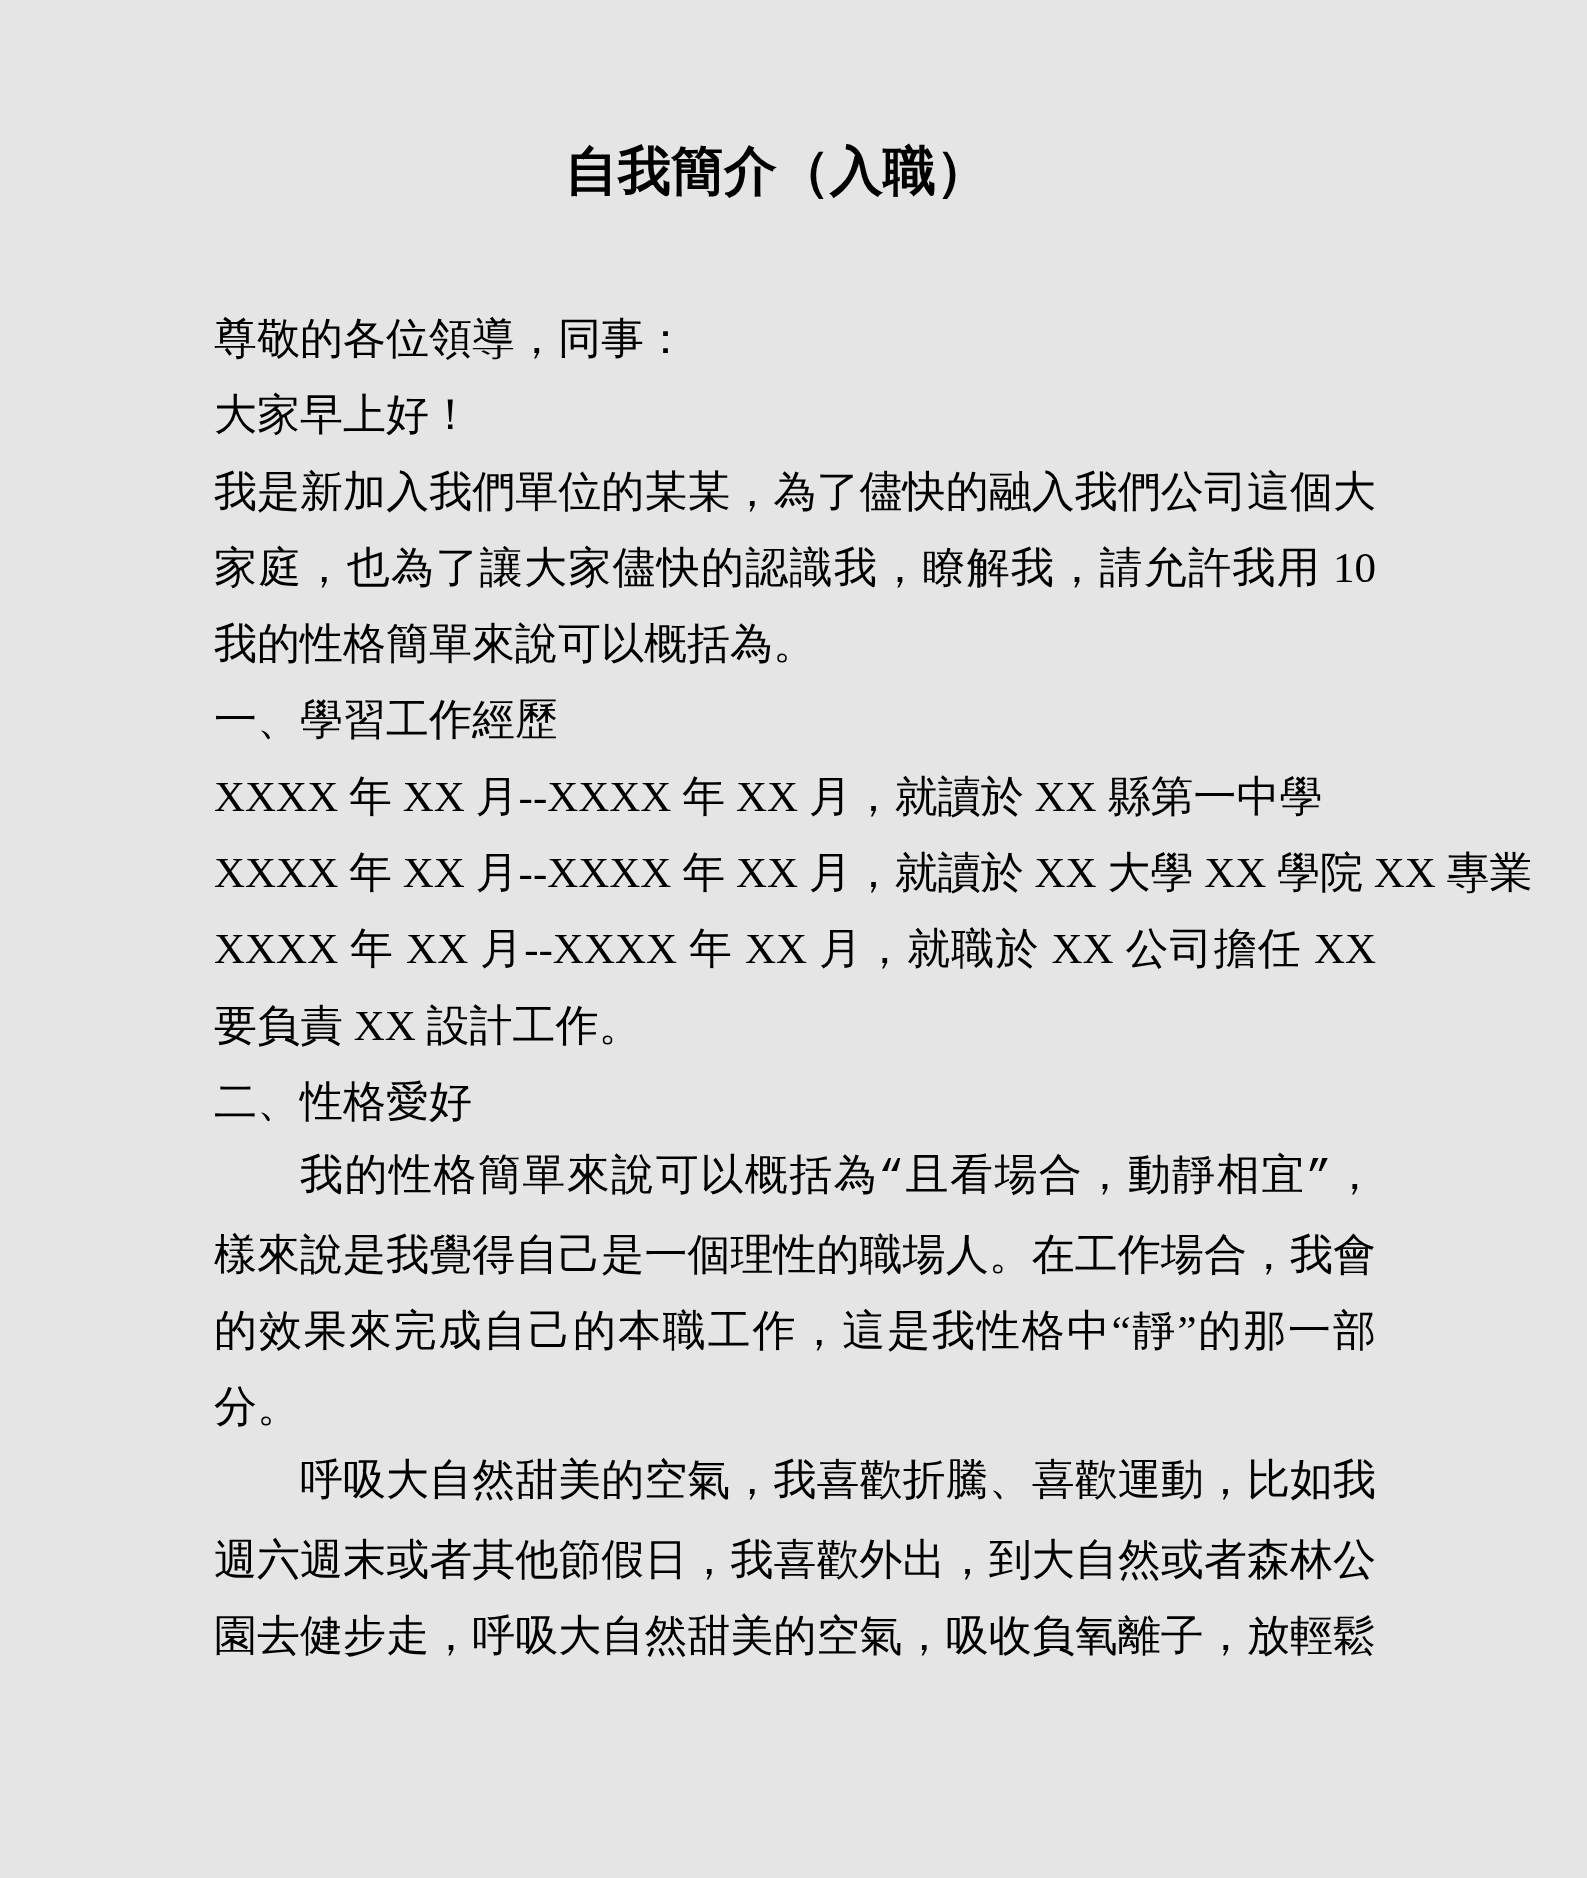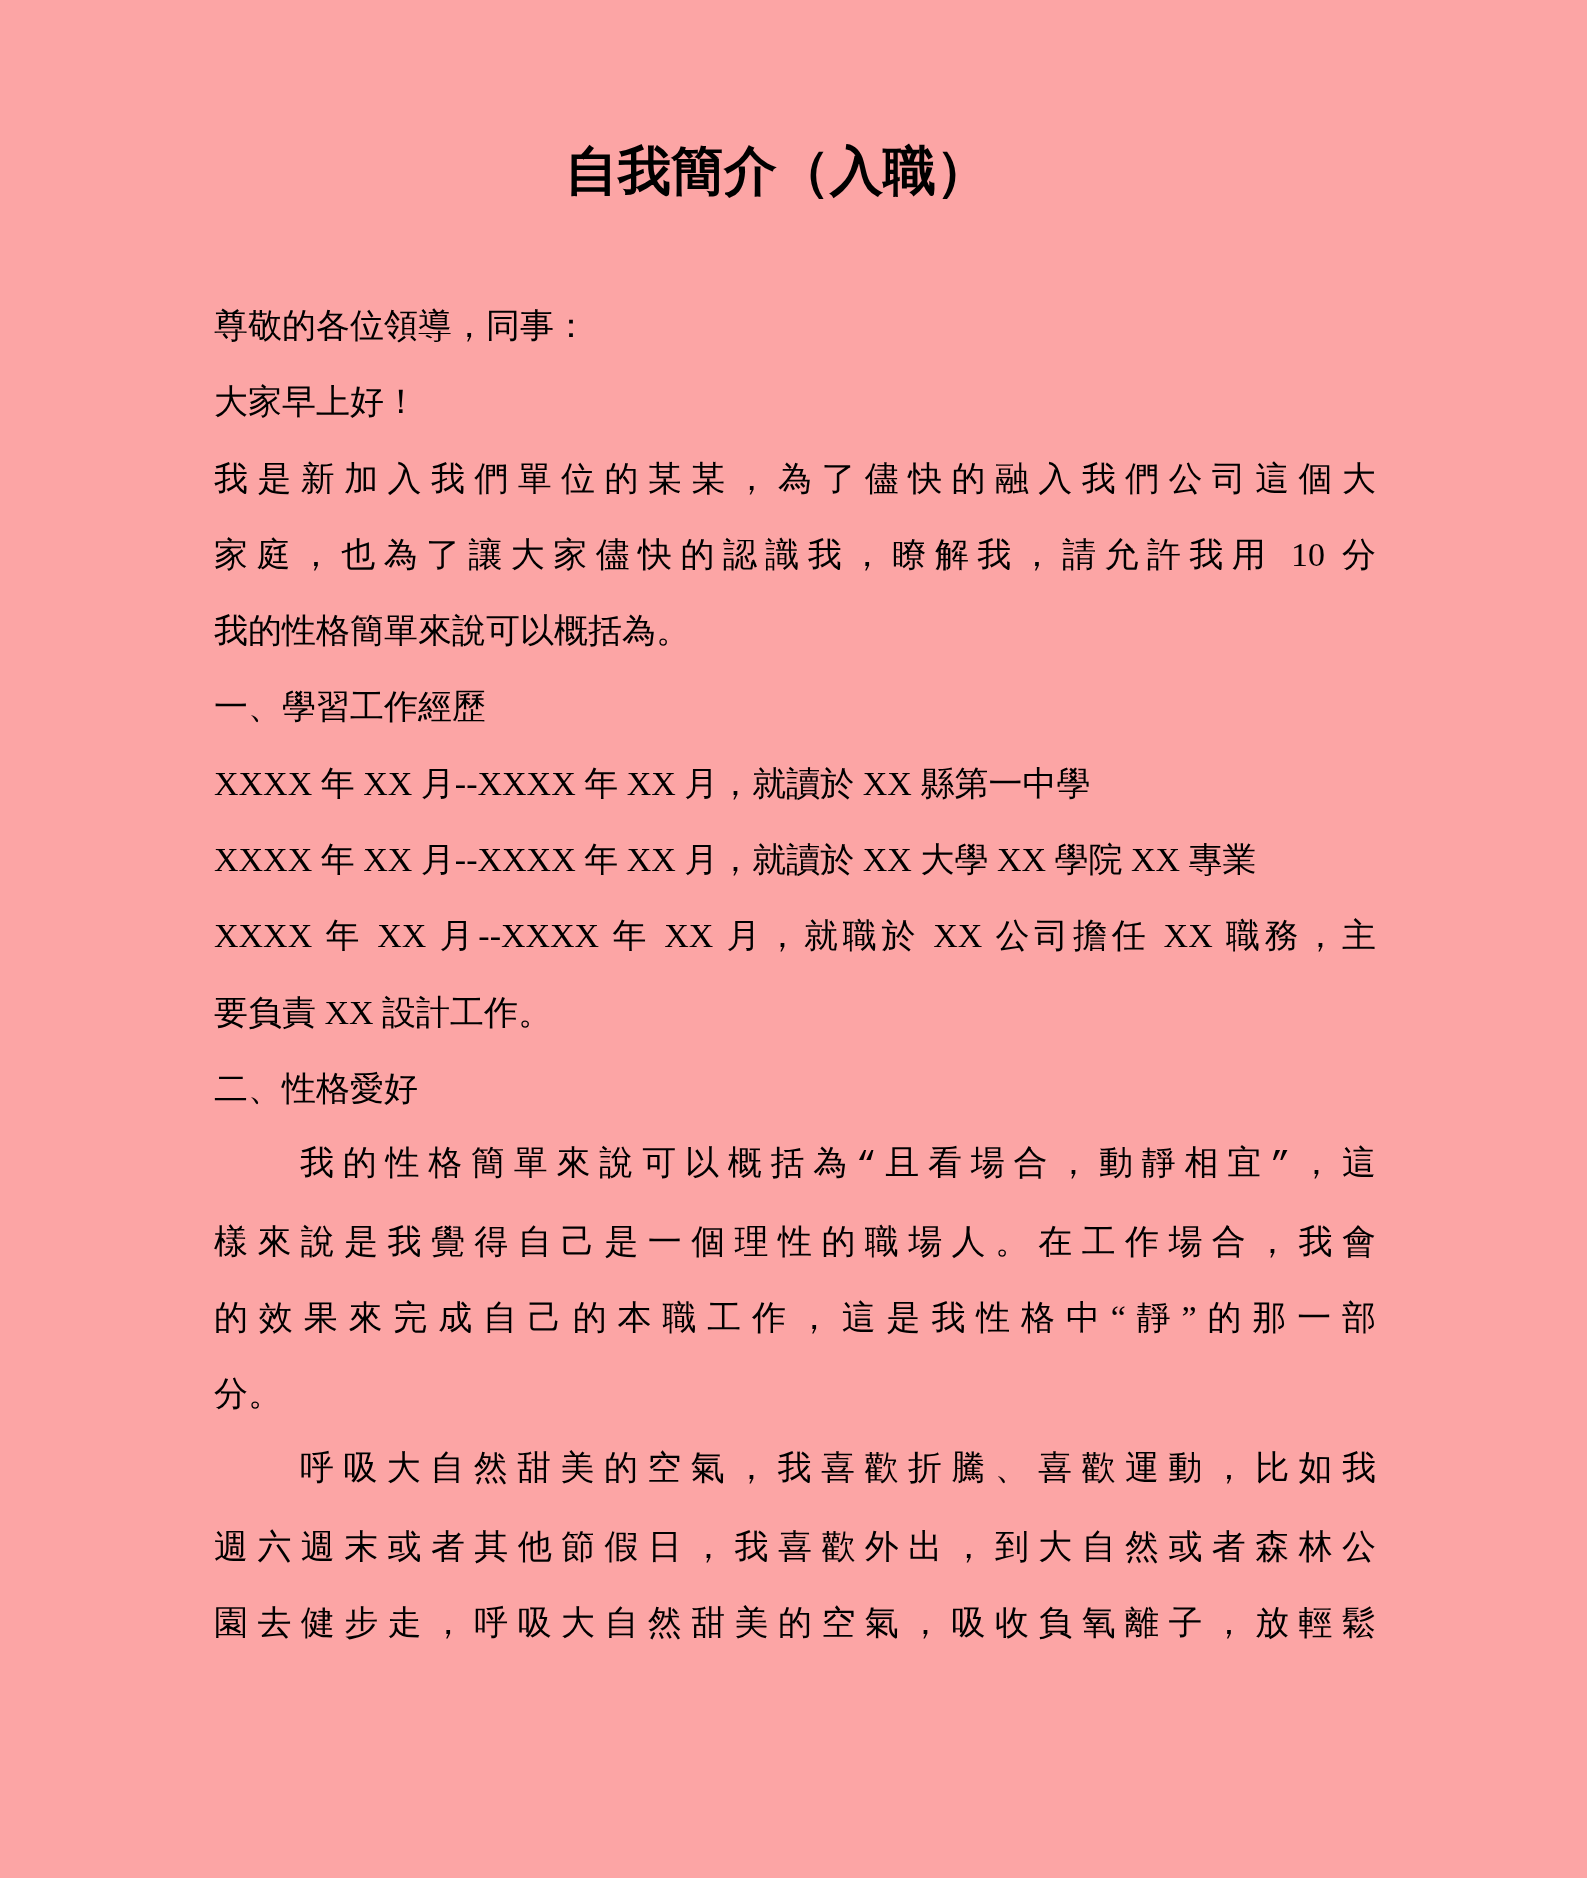--- a/index.html
+++ b/index.html
@@ -14,41 +14,41 @@
       overflow: hidden;
       font-family: "Liberation Serif", "DejaVu Serif", serif;
       color: #000000;
     }
     .page {
       position: absolute;
       left: 0;
       top: 0;
       width: 1587px;
       height: 1878px;
-      background: #fca5a5;
+      background: #e5e5e5;
     }
     .title {
       position: absolute;
       left: 214px;
       top: 133px;
       width: 1162px;
       padding-right: 36px;
       box-sizing: border-box;
       text-align: center;
       font-size: 53px;
       line-height: 76px;
       font-weight: bold;
       white-space: nowrap;
     }
     .body-text {
       position: absolute;
       left: 214px;
-      top: 288px;
+      top: 301px;
       width: 1162px;
-      font-size: 34px;
+      font-size: 43px;
       line-height: 76.3px;
     }
     .line {
       display: block;
       width: 1162px;
       height: 76.3px;
       white-space: nowrap;
       text-align: left;
     }
     .line.full {

